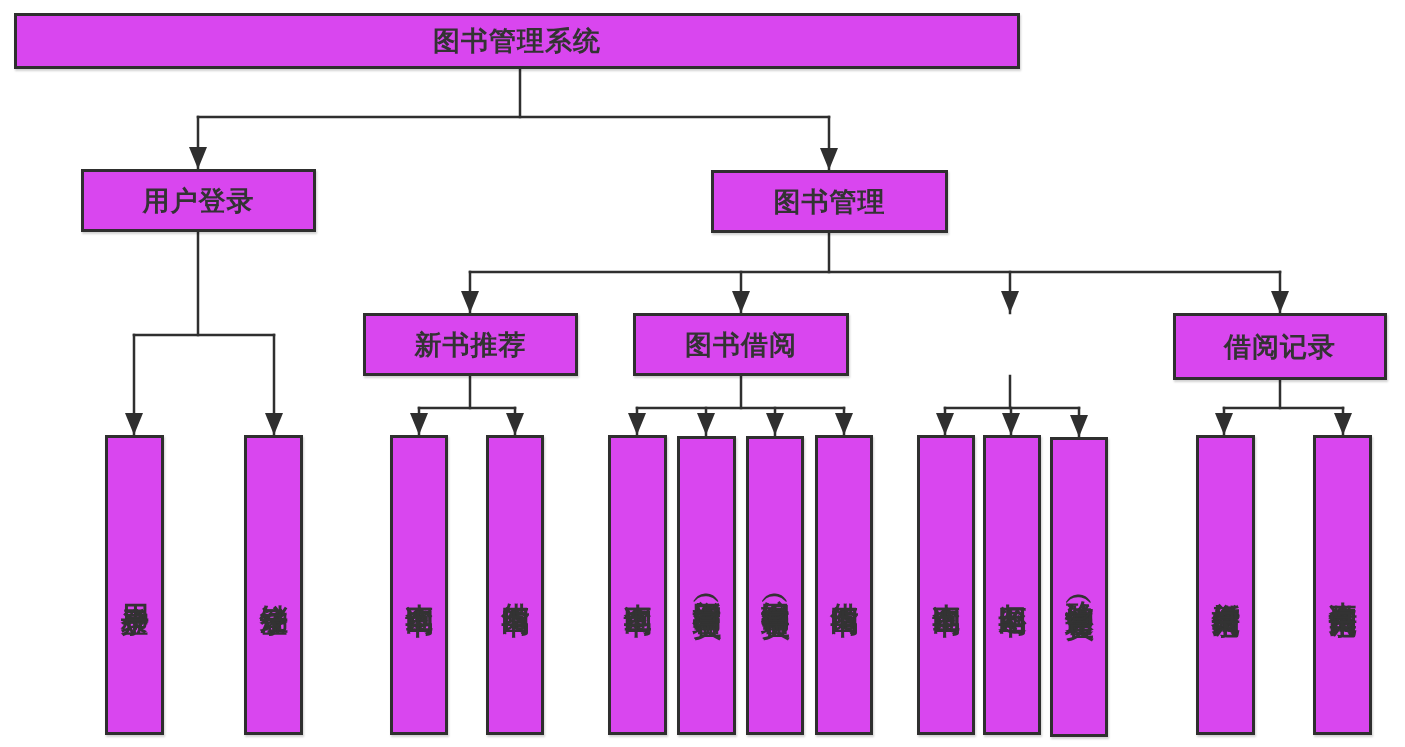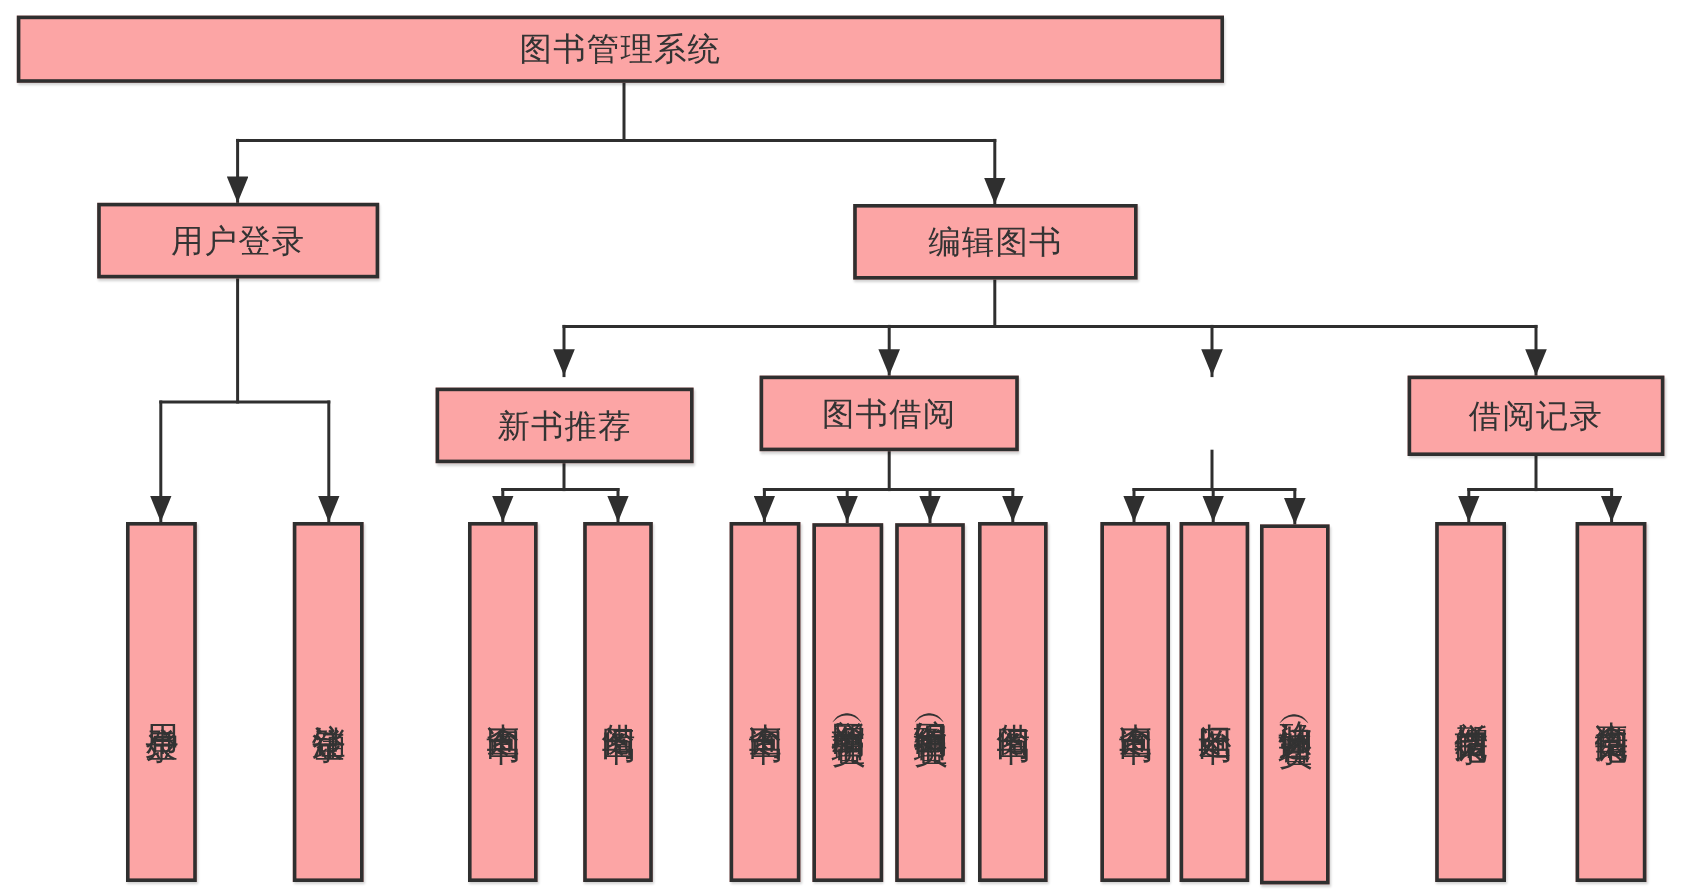--- a/index.html
+++ b/index.html
@@ -14,26 +14,27 @@
   #wires {
     position: absolute;
     left: 0; top: 0;
     width: 1405px; height: 747px;
     pointer-events: none;
   }
   .node {
     position: absolute;
     box-sizing: border-box;
     border: 3px solid #2f2f2f;
-    background: #fca5a5;
+    background: #d946ef;
     display: flex;
     align-items: center;
     justify-content: center;
     color: #333333;
     box-shadow: 1px 2px 2px rgba(0,0,0,0.18);
+    font-weight: bold;
   }
   .node .lbl { white-space: nowrap; }
   .h-node { font-size: 27px; letter-spacing: 1px; }
   .v-node .lbl {
     writing-mode: vertical-rl;
     text-orientation: mixed;
     font-size: 28px;
     letter-spacing: 2px;
     line-height: 1;
   }
@@ -118,24 +119,24 @@
   </svg>
 
   <div class="node h-node" style="left:14px; top:13px; width:1006px; height:56px;">
     <span class="lbl">图书管理系统</span>
   </div>
 
   <div class="node h-node" style="left:81px; top:169px; width:235px; height:63px;">
     <span class="lbl">用户登录</span>
   </div>
   <div class="node h-node" style="left:711px; top:170px; width:237px; height:63px;">
-    <span class="lbl">编辑图书</span>
+    <span class="lbl">图书管理</span>
   </div>
 
-  <div class="node h-node" style="left:363px; top:323px; width:215px; height:63px;">
+  <div class="node h-node" style="left:363px; top:313px; width:215px; height:63px;">
     <span class="lbl">新书推荐</span>
   </div>
   <div class="node h-node" style="left:633px; top:313px; width:216px; height:63px;">
     <span class="lbl">图书借阅</span>
   </div>
   <div class="node h-node" style="left:1173px; top:313px; width:214px; height:67px;">
     <span class="lbl">借阅记录</span>
   </div>
 
   <div class="node v-node" style="left:105px; top:435px; width:59px; height:300px;">

